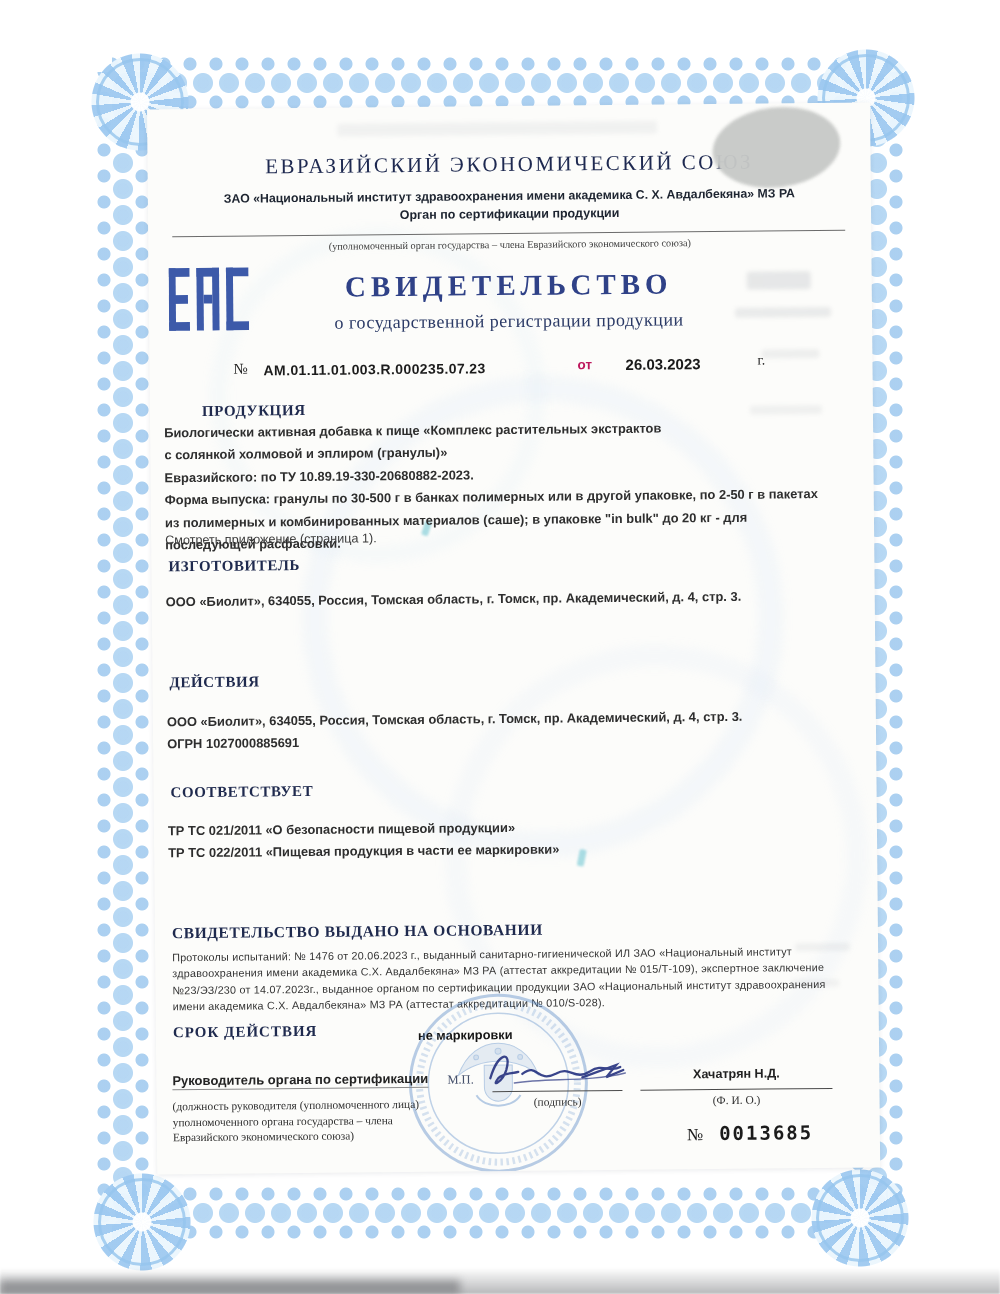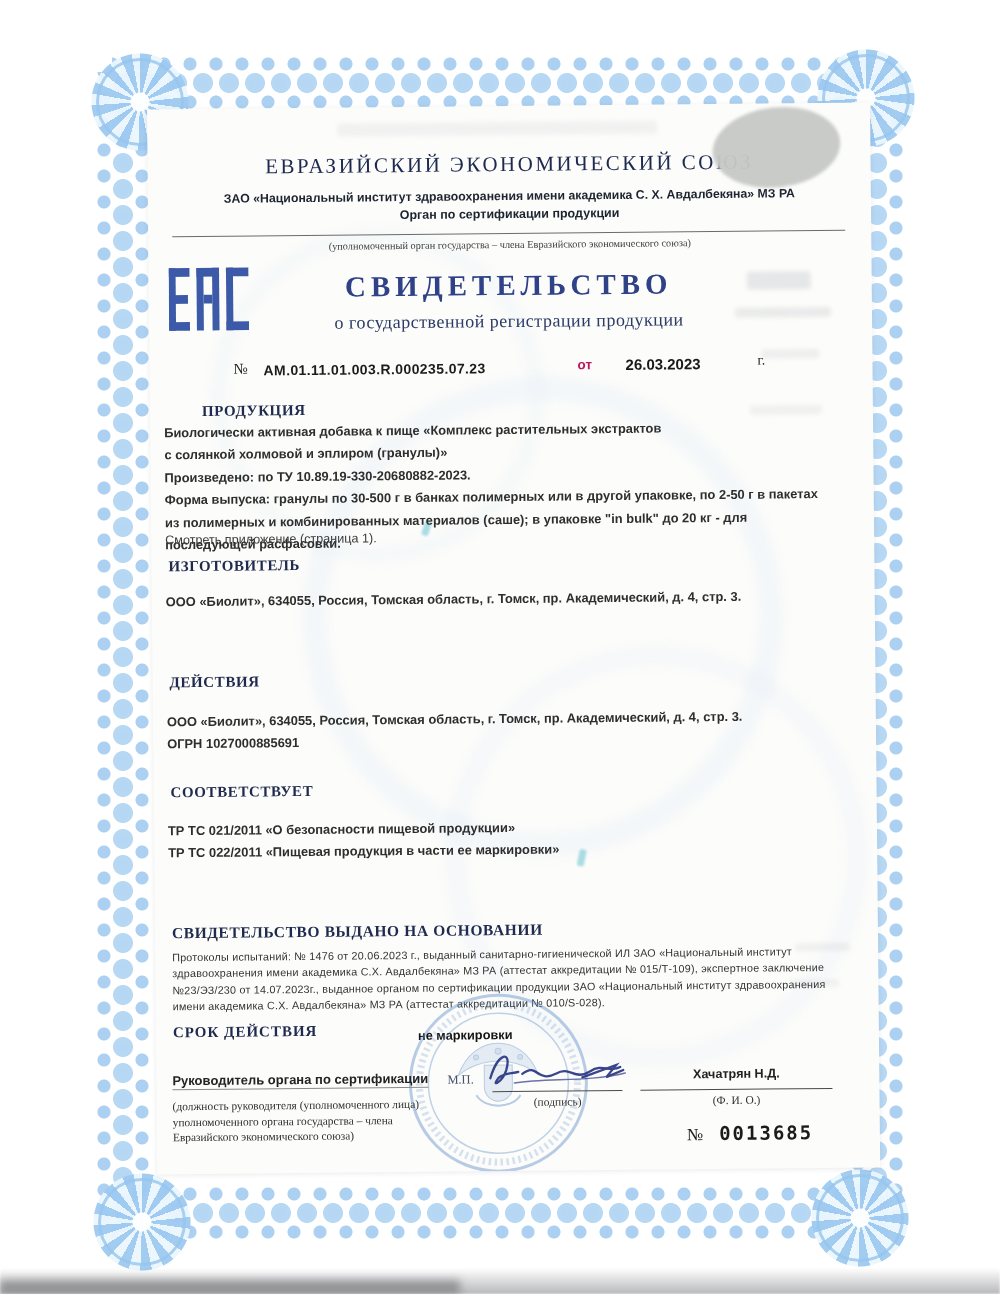--- a/index.html
+++ b/index.html
@@ -171,21 +171,21 @@
     <span class="t date-value">26.03.2023</span>
     <span class="t year-suffix">г.</span>
 
     <div class="sec-h h-product">ПРОДУКЦИЯ</div>
     <div class="lines l-product">
 
         <div class="bline"><span class="lbl">Биологически активная добавка к пище «Комплекс растительных экстрактов</span><span class="txt"></span></div>
 
         <div class="bline"><span class="lbl">с солянкой холмовой и эплиром (гранулы)»</span><span class="txt"></span></div>
 
-        <div class="bline"><span class="lbl">Произведено:</span><span class="txt"> по ТУ 10.89.19-330-20680882-2023.</span></div>
+        <div class="bline"><span class="lbl">Евразийского:</span><span class="txt"> по ТУ 10.89.19-330-20680882-2023.</span></div>
 
         <div class="bline"><span class="lbl">Форма выпуска:</span><span class="txt"> гранулы по 30-500 г в банках полимерных или в другой упаковке, по 2-50 г в пакетах из полимерных и комбинированных материалов (саше); в упаковке "in bulk" до 20 кг - для последующей расфасовки.</span></div>
       </div>
     <div class="note-line">Смотреть приложение (страница 1).</div>
 
     <div class="sec-h h-manufacturer">ИЗГОТОВИТЕЛЬ</div>
     <div class="lines l-manufacturer">
 
     <div class="bline"><span>ООО «Биолит», 634055, Россия, Томская область, г. Томск, пр. Академический, д. 4, стр. 3.</span></div>
       </div>

